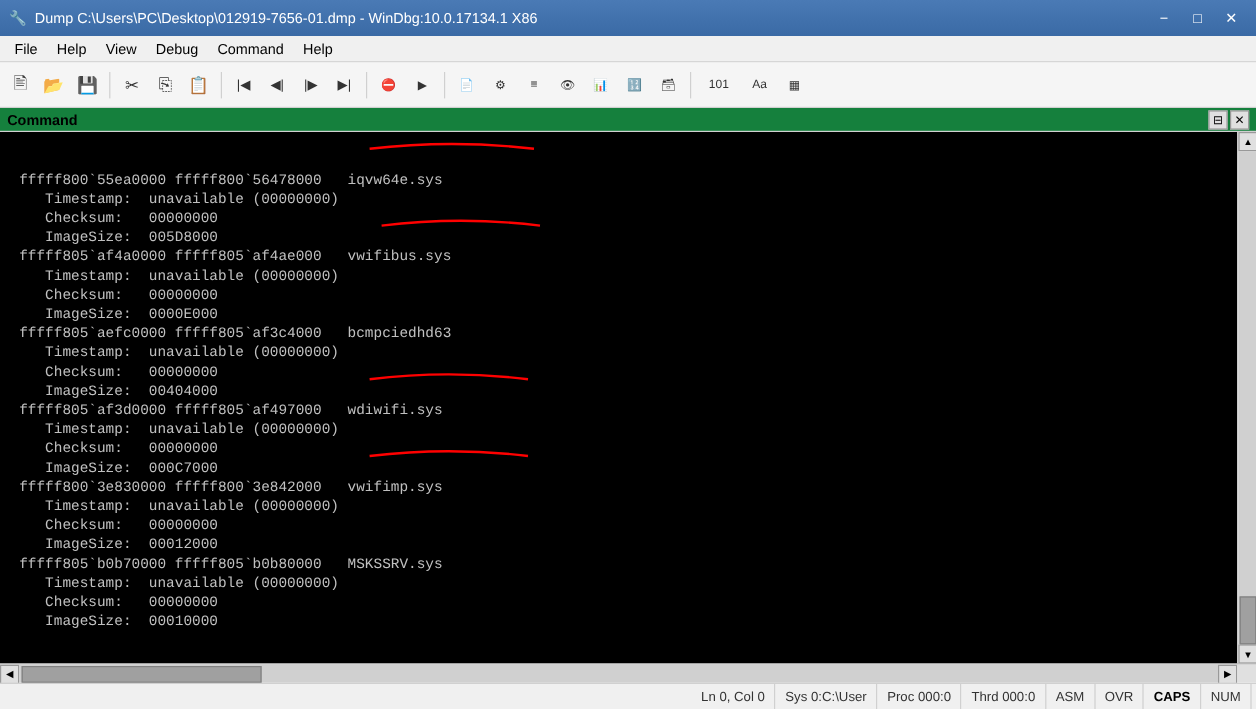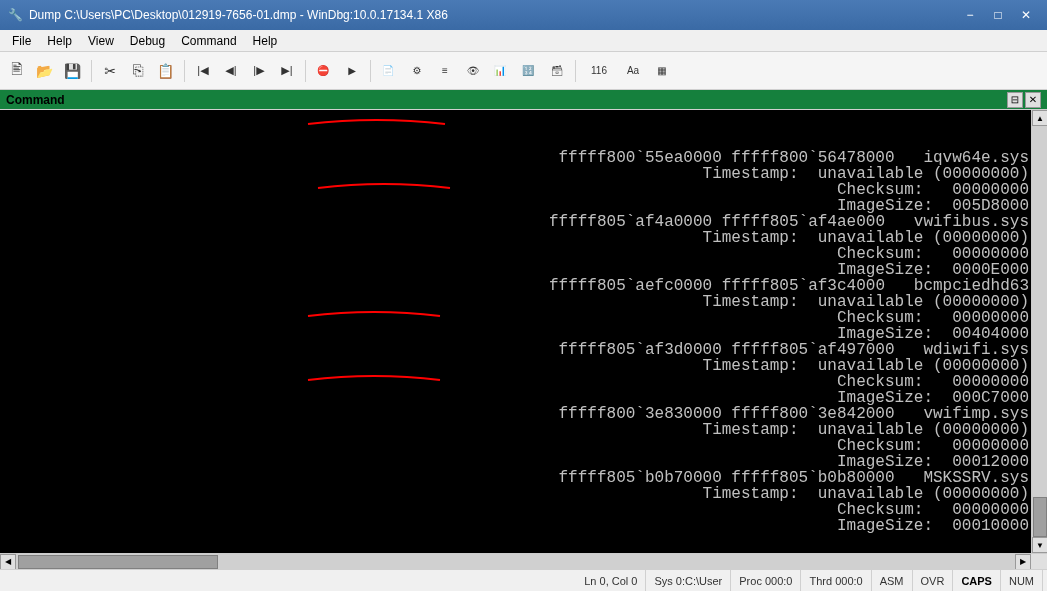--- a/index.html
+++ b/index.html
@@ -137,26 +137,25 @@
       overflow: hidden;
       background: #fff;
     }
 
     
     #output-area {
       flex: 1;
       background: #000;
       color: #c0c0c0;
       font-family: 'Courier New', monospace;
-      font-size: 16px;
-      padding: 4px 6px;
+      font-size: 12px;
+      padding: 4px 16px;
       overflow: hidden;
       position: relative;
       white-space: pre;
-      text-align: right;
     }
     #output-area .content {
       position: relative;
     }
     
     #vscroll {
       position: absolute;
       right: 0;
       top: 0;
       width: 16px;
@@ -344,21 +343,21 @@
   <button class="toolbar-btn" style="font-size:10px;">▶</button>
   <div class="toolbar-separator"></div>
   <button class="toolbar-btn" style="font-size:10px;">📄</button>
   <button class="toolbar-btn" style="font-size:10px;">⚙</button>
   <button class="toolbar-btn" style="font-size:10px;">≡</button>
   <button class="toolbar-btn" style="font-size:10px;">👁</button>
   <button class="toolbar-btn" style="font-size:10px;">📊</button>
   <button class="toolbar-btn" style="font-size:10px;">🔢</button>
   <button class="toolbar-btn" style="font-size:10px;">🗃</button>
   <div class="toolbar-separator"></div>
-  <button class="toolbar-btn" style="font-size:10px; width:36px;">116</button>
+  <button class="toolbar-btn" style="font-size:10px; width:36px;">101</button>
   <button class="toolbar-btn" style="font-size:10px; width:28px;">Aa</button>
   <button class="toolbar-btn" style="font-size:10px;">▦</button>
 </div>
 
 <div id="command-panel">
   <span class="panel-title">Command</span>
   <div class="panel-controls">
     <button class="panel-ctrl-btn">⊟</button>
     <button class="panel-ctrl-btn">✕</button>
   </div>

